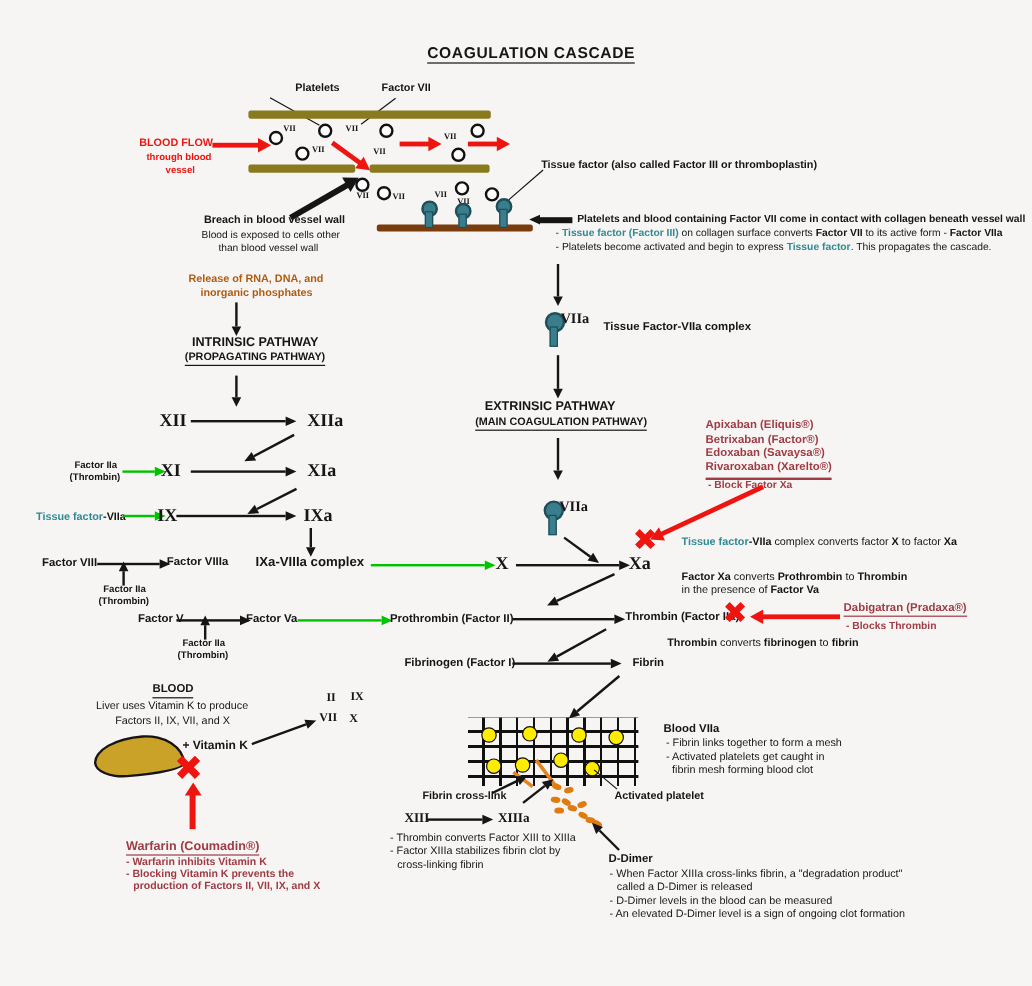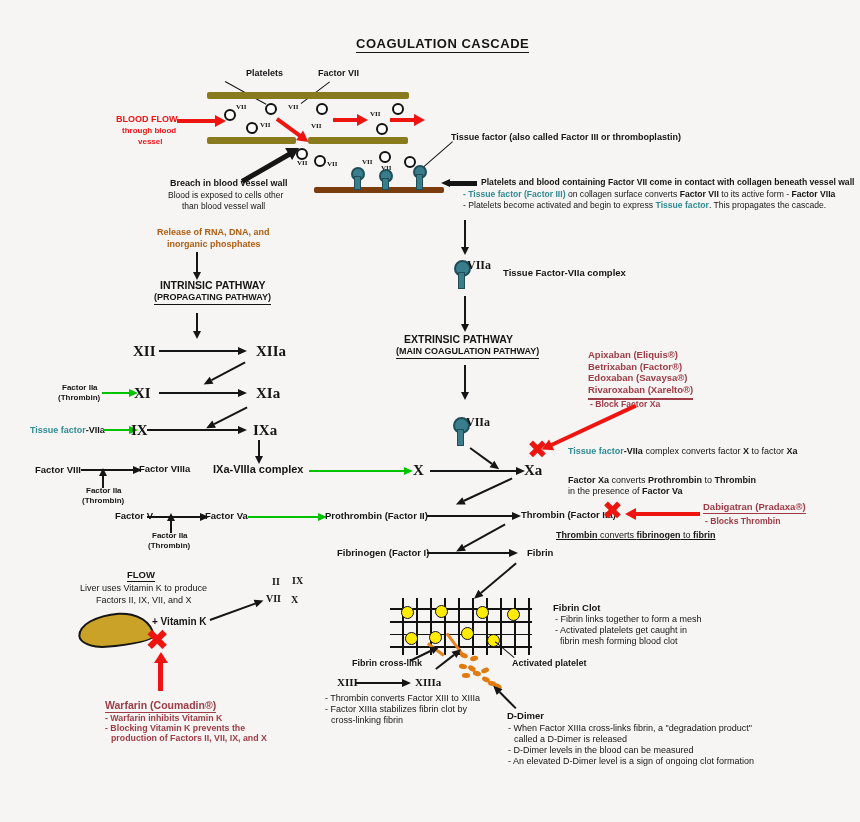--- a/index.html
+++ b/index.html
@@ -222,25 +222,25 @@
   </div>
   <div class="t" style="left:568px;top:487px;font-size:9px;">
     <span>in the presence of </span><span class="b">Factor Va</span>
   </div>
 
   <div class="redx" style="left:602px;top:498px;">✖</div>
   <div class="ar redl left" style="left:634px;top:512px;width:66px;"></div>
   <div class="t b maroon u" style="left:703px;top:502px;font-size:9.5px;">Dabigatran (Pradaxa®)</div>
   <div class="t b maroon" style="left:705px;top:517px;font-size:8.6px;">- Blocks Thrombin</div>
 
-  <div class="t" style="left:556px;top:531px;font-size:9px;text-decoration:underline;">
+  <div class="t" style="left:556px;top:531px;font-size:9px;">
     <span class="b">Thrombin</span><span> converts </span><span class="b">fibrinogen</span><span> to </span><span class="b">fibrin</span>
   </div>
 
-  <div class="t b u" style="left:127px;top:570px;font-size:9.5px;">FLOW</div>
+  <div class="t b u" style="left:127px;top:570px;font-size:9.5px;">BLOOD</div>
   <div class="t" style="left:80px;top:584px;font-size:9px;">Liver uses Vitamin K to produce</div>
   <div class="t" style="left:96px;top:596px;font-size:9px;">Factors II, IX, VII, and X</div>
   <div class="liver"></div>
   <div class="t b" style="left:152px;top:617px;font-size:10px;">+ Vitamin K</div>
   <div class="ar" style="left:210px;top:619px;width:48px;transform:rotate(-20deg);"></div>
   <div class="t big" style="left:272px;top:577px;font-size:10px;">II</div>
   <div class="t big" style="left:292px;top:576px;font-size:10px;">IX</div>
   <div class="t big" style="left:266px;top:594px;font-size:10px;">VII</div>
   <div class="t big" style="left:291px;top:595px;font-size:10px;">X</div>
   <div class="redx" style="left:145px;top:626px;font-size:29px;">✖</div>
@@ -266,21 +266,21 @@
   <div class="odot" style="left:470px;top:656px;transform:rotate(-15deg);"></div>
   <div class="odot" style="left:459px;top:664px;transform:rotate(10deg);"></div>
   <div class="odot" style="left:468px;top:666px;transform:rotate(30deg);"></div>
   <div class="odot" style="left:462px;top:673px;"></div>
   <div class="odot" style="left:473px;top:671px;transform:rotate(15deg);"></div>
   <div class="odot" style="left:481px;top:668px;transform:rotate(-20deg);"></div>
   <div class="odot" style="left:482px;top:677px;transform:rotate(25deg);"></div>
   <div class="odot" style="left:488px;top:681px;transform:rotate(10deg);"></div>
   <div class="odot" style="left:494px;top:684px;transform:rotate(30deg);"></div>
 
-  <div class="t b" style="left:553px;top:603px;font-size:9.5px;">Fibrin Clot</div>
+  <div class="t b" style="left:553px;top:603px;font-size:9.5px;">Blood VIIa</div>
   <div class="t" style="left:555px;top:615px;font-size:9px;">- Fibrin links together to form a mesh</div>
   <div class="t" style="left:555px;top:626px;font-size:9px;">- Activated platelets get caught in</div>
   <div class="t" style="left:560px;top:637px;font-size:9px;">fibrin mesh forming blood clot</div>
 
   <div class="t b" style="left:352px;top:659px;font-size:9px;">Fibrin cross-link</div>
   <div class="ar" style="left:410px;top:660px;width:24px;transform:rotate(-26deg);"></div>
   <div class="line" style="left:495px;top:641px;width:25px;transform:rotate(40deg);"></div>
   <div class="t b" style="left:512px;top:659px;font-size:9px;">Activated platelet</div>
 
   <div class="t big" style="left:337px;top:677px;font-size:11px;">XIII</div>

